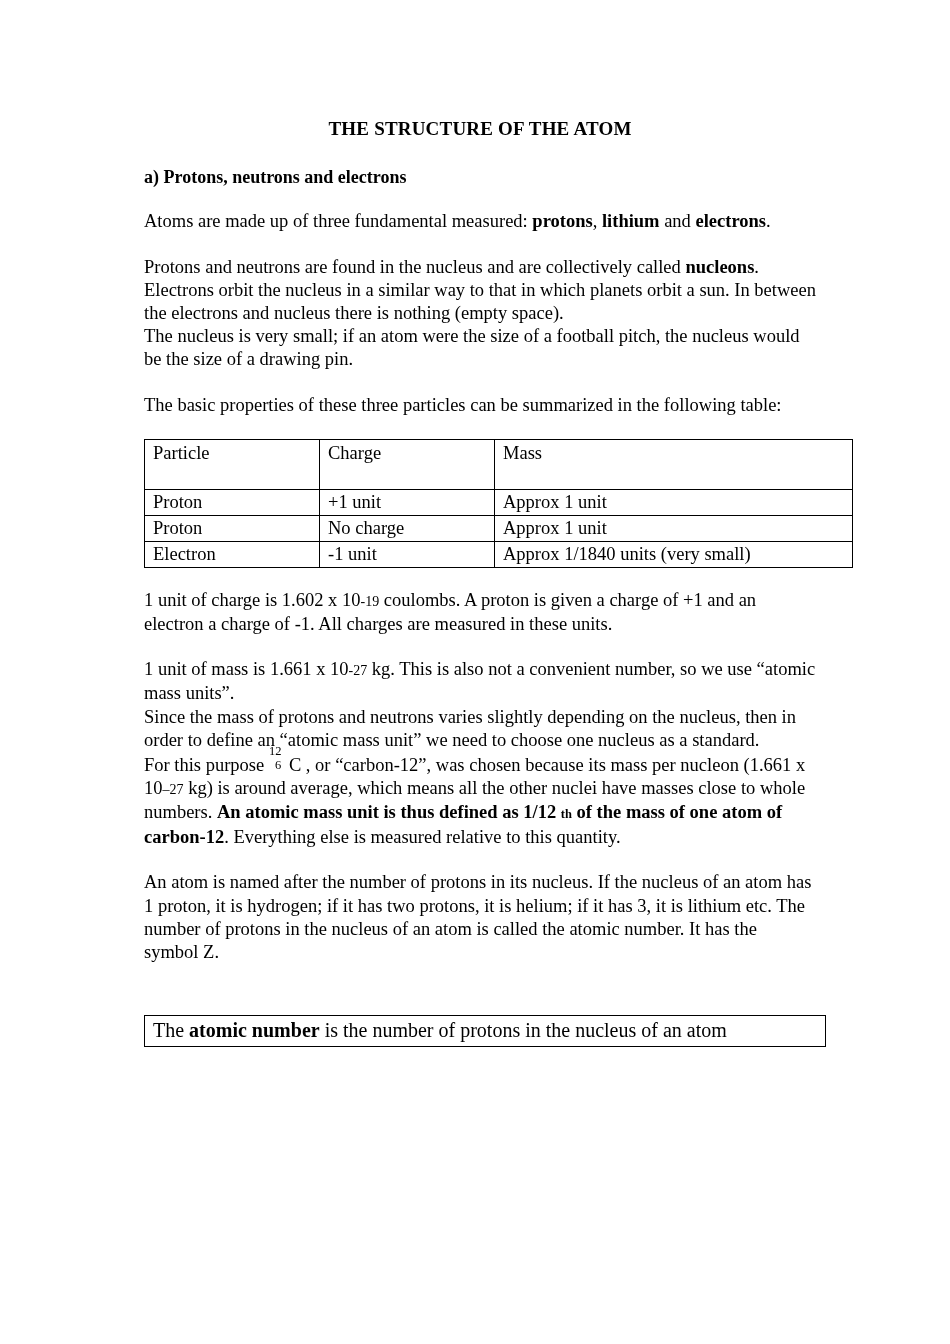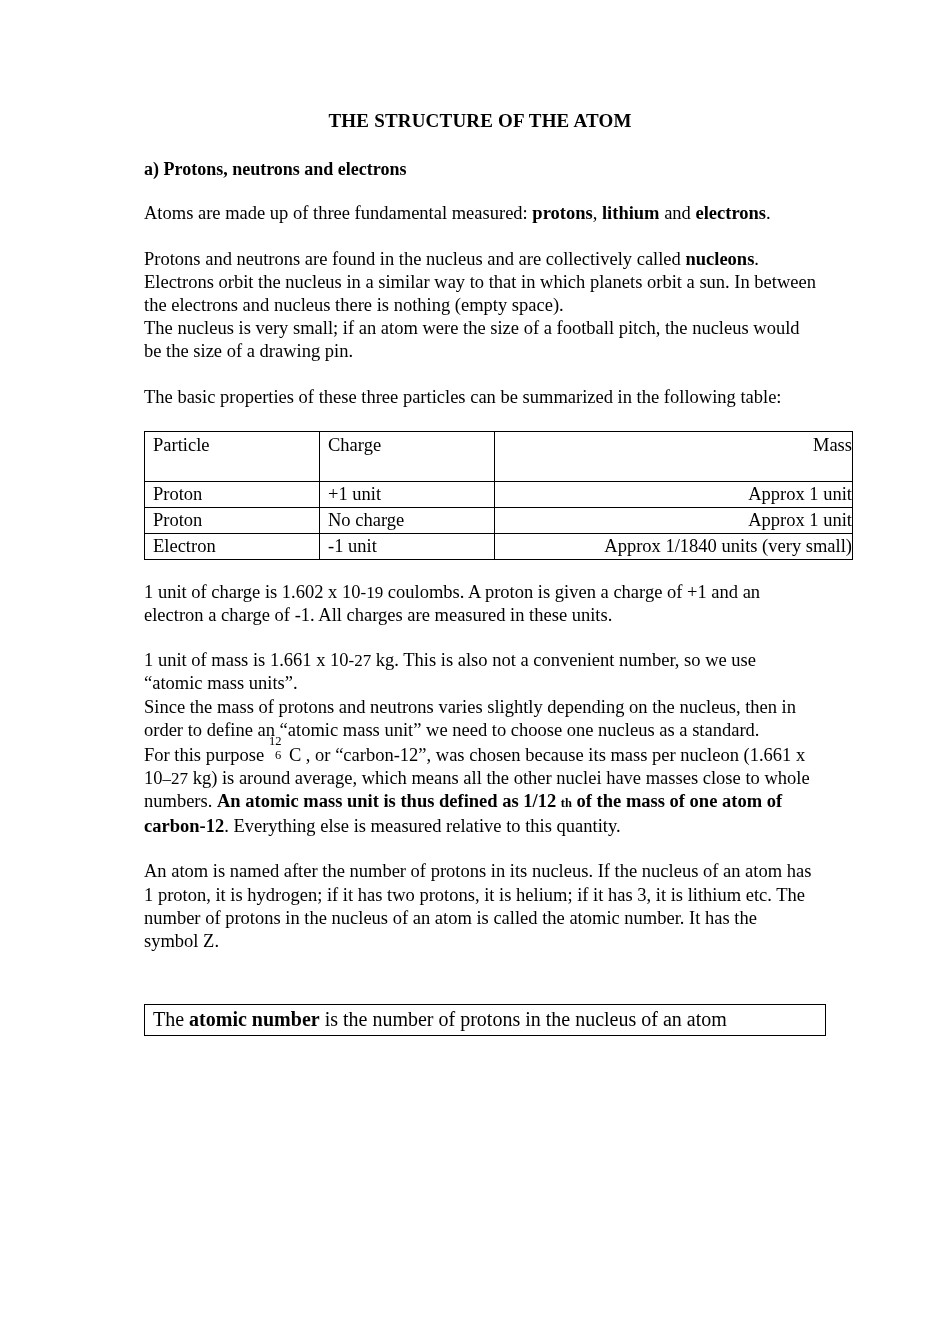--- a/index.html
+++ b/index.html
@@ -22,21 +22,21 @@
     top: 0;
     width: 950px;
     height: 1344px;
     background: #ffffff;
     box-sizing: border-box;
   }
 
   .content {
     position: absolute;
     left: 144px;
-    top: 110px;
+    top: 118px;
     width: 672px;
   }
 
   
   .doc-title {
     font-size: 19px;
     font-weight: bold;
     text-align: center;
     letter-spacing: 0.2px;
     margin: 0 0 27px 0;
@@ -57,21 +57,21 @@
     line-height: 23.2px;
     margin: 0 0 22px 0;
     text-align: left;
   }
   .para b, .para strong {
     font-weight: bold;
   }
 
   
   .exp {
-    font-size: 17px;
+    font-size: 14px;
     vertical-align: 0px;
     letter-spacing: 0px;
   }
   .ordinal {
     font-size: 12.5px;
     vertical-align: 0px;
   }
 
   
   .isotope {
@@ -101,33 +101,33 @@
     border-collapse: collapse;
     width: 708px;
     margin: 0 0 21px 0;
     table-layout: fixed;
     border: 1.6px solid #000000;
   }
   .props-table td {
     border: 1.1px solid #000000;
     font-size: 18.5px;
     line-height: 21px;
-    padding: 2px 0 2px 8px;
+    padding: 2px 16px 2px 8px;
     vertical-align: top;
     height: 22px;
     box-sizing: border-box;
   }
   .props-table tr.header-row td {
     height: 50px;
     vertical-align: top;
     padding-top: 3px;
   }
   .col-particle { width: 175px; }
   .col-charge   { width: 175px; }
-  .col-mass     { width: 358px; text-align: right; }
+  .col-mass     { width: 358px; }
 
   
   .definition-box {
     border: 1.8px solid #000000;
     width: 682px;
     box-sizing: border-box;
     padding: 3px 0 4px 8px;
     font-size: 20px;
     line-height: 23px;
     margin: 0;

